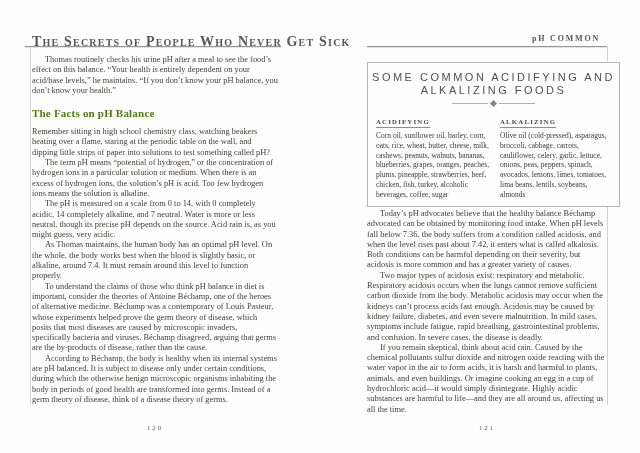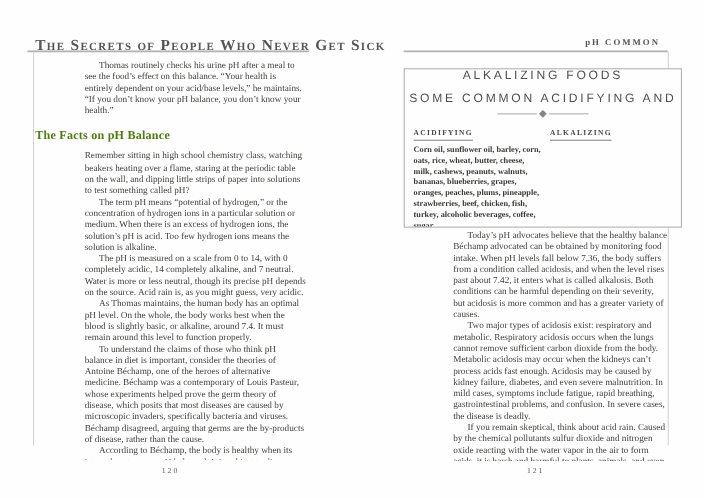--- a/index.html
+++ b/index.html
@@ -20,21 +20,21 @@
   .page-edge{position:absolute;top:47px;width:1px;height:358px;background:#d4d4d4;}
   .edge-left{left:30px;}
   .edge-right{left:607px;}
   
   .body-block{
     position:absolute;font-size:8.4px;line-height:10.3px;color:#3f3d3b;
     text-align:left;overflow:hidden;
   }
   .body-left{left:32px;top:55px;width:246px;height:363px;}
   .body-right{left:367px;top:209px;width:240px;height:210px;}
-  .body-block p{margin:0;padding-left:45px;}
+  .body-block p{margin:0;}
   .body-block p.indent{text-indent:13px;}
   .section-heading{
     font-size:11px;font-weight:700;color:#4d7c0f;letter-spacing:0.2px;
     margin:10px 0 6px 0;line-height:15px;
   }
   
   .sidebar{
     position:absolute;left:367px;top:62px;width:251px;height:143px;
     border:1px solid #b3b3b3;background:#fefefe;overflow:hidden;
   }
@@ -47,21 +47,21 @@
   .orn-line{width:36px;height:1px;background:#b0b0b0;}
   .orn-diamond{width:5px;height:5px;background:#858585;transform:rotate(45deg);margin:0 3px;}
   .sb-cols{display:flex;padding:0 8px;gap:8px;}
   .sb-col{min-width:0;}
   .sb-col-1{width:116px;}
   .sb-col-2{flex:1;}
   .sb-col-header{
     display:inline-block;font-size:6.8px;letter-spacing:1.2px;color:#4a4a4a;
     border-bottom:1px solid #8d8d8d;padding-bottom:2px;margin-bottom:3px;font-weight:600;
   }
-  .sb-list{font-size:7.5px;line-height:9.8px;font-weight:700;color:#3a3836;}
+  .sb-list{font-size:7.5px;line-height:9.8px;font-weight:400;color:#3a3836;}
   
   .page-number{
     position:absolute;top:424px;font-size:7px;letter-spacing:1.8px;
     color:#5a5a5a;text-align:center;
   }
   .pn-left{left:32px;width:246px;}
   .pn-right{left:367px;width:240px;font-family:Liberation Serif, serif;}
 </style>
 </head>
 <body>
@@ -83,34 +83,35 @@
     <p class="indent">According to Béchamp, the body is healthy when its internal systems are pH balanced. It is subject to disease only under certain conditions, during which the otherwise benign microscopic organisms inhabiting the body in periods of good health are transformed into germs. Instead of a germ theory of disease, think of a disease theory of germs.</p>
   </div>
 
   <div class="page-number pn-left">120</div>
 
   <div class="running-head rh-right">pH COMMON</div>
   <div class="head-rule rule-right"></div>
   <div class="page-edge edge-right"></div>
 
   <div class="sidebar">
+    <div class="sb-title">SOME COMMON ACIDIFYING AND</div>
     <div class="sb-title" style="margin-top:0;">ALKALIZING FOODS</div>
-    <div class="sb-title">SOME COMMON ACIDIFYING AND</div>
     <div class="sb-ornament">
       <span class="orn-line"></span>
         <span class="orn-diamond"></span>
         <span class="orn-line"></span>
     </div>
     <div class="sb-cols">
       <div class="sb-col sb-col-1">
         <span class="sb-col-header">ACIDIFYING</span>
         <div class="sb-list">Corn oil, sunflower oil, barley, corn, oats, rice, wheat, butter, cheese, milk, cashews, peanuts, walnuts, bananas, blueberries, grapes, oranges, peaches, plums, pineapple, strawberries, beef, chicken, fish, turkey, alcoholic beverages, coffee, sugar</div>
       </div>
       <div class="sb-col sb-col-2">
         <span class="sb-col-header">ALKALIZING</span>
+        <div class="sb-list">Olive oil (cold-pressed), asparagus, broccoli, cabbage, carrots, cauliflower, celery, garlic, lettuce, onions, peas, peppers, spinach, avocados, lemons, limes, tomatoes, lima beans, lentils, soybeans, almonds</div>
       </div>
     </div>
   </div>
 
   <div class="body-block body-right">
     <p class="indent">Today’s pH advocates believe that the healthy balance Béchamp advocated can be obtained by monitoring food intake. When pH levels fall below 7.36, the body suffers from a condition called acidosis, and when the level rises past about 7.42, it enters what is called alkalosis. Both conditions can be harmful depending on their severity, but acidosis is more common and has a greater variety of causes.</p>
     <p class="indent">Two major types of acidosis exist: respiratory and metabolic. Respiratory acidosis occurs when the lungs cannot remove sufficient carbon dioxide from the body. Metabolic acidosis may occur when the kidneys can’t process acids fast enough. Acidosis may be caused by kidney failure, diabetes, and even severe malnutrition. In mild cases, symptoms include fatigue, rapid breathing, gastrointestinal problems, and confusion. In severe cases, the disease is deadly.</p>
     <p class="indent">If you remain skeptical, think about acid rain. Caused by the chemical pollutants sulfur dioxide and nitrogen oxide reacting with the water vapor in the air to form acids, it is harsh and harmful to plants, animals, and even buildings. Or imagine cooking an egg in a cup of hydrochloric acid—it would simply disintegrate. Highly acidic substances are harmful to life—and they are all around us, affecting us all the time.</p>
   </div>
 

